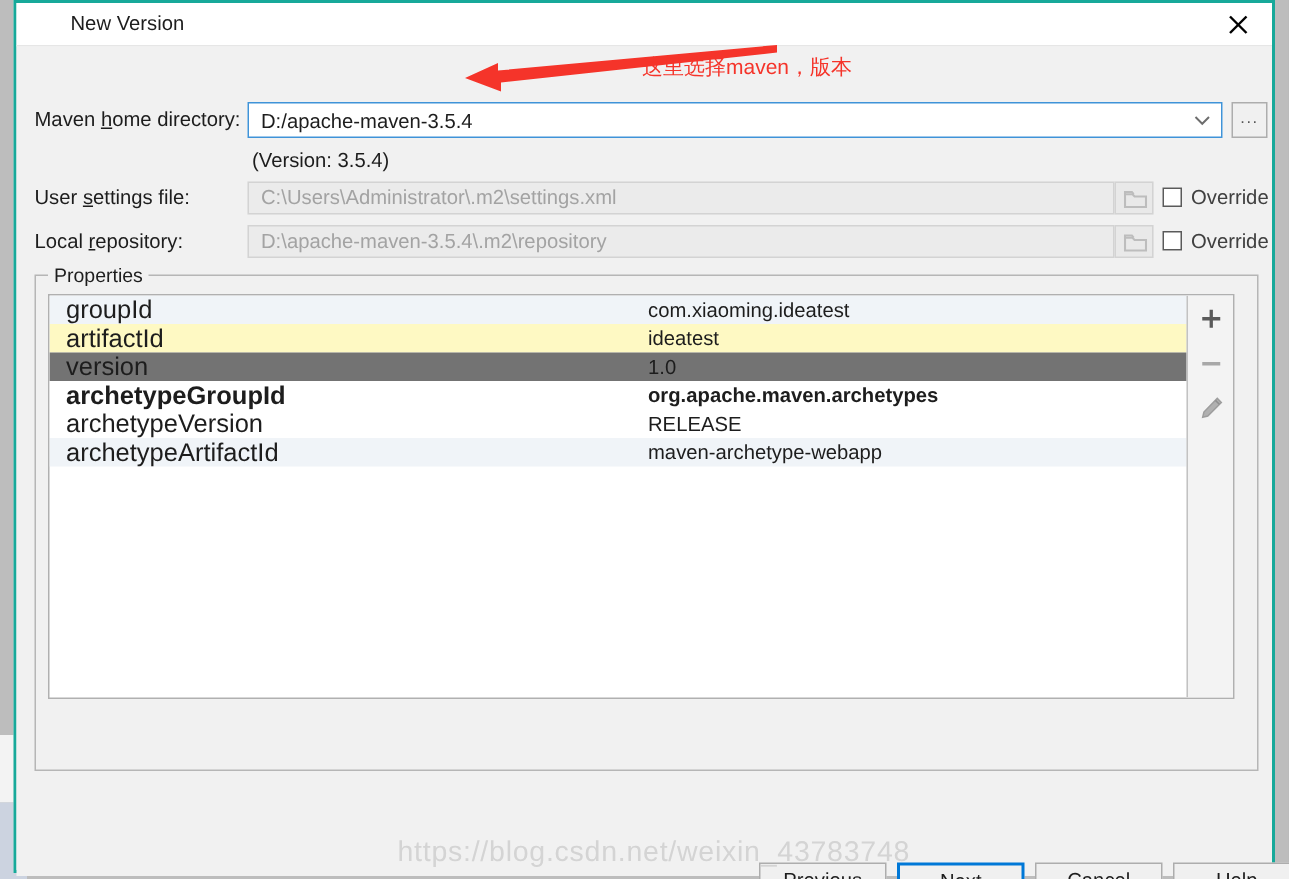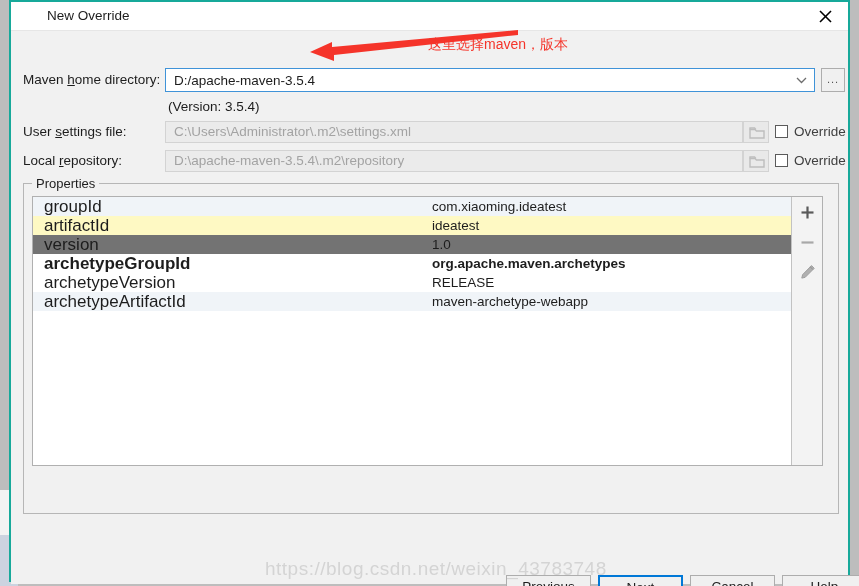--- a/index.html
+++ b/index.html
@@ -132,21 +132,21 @@
 <div class="desktop">
   <div class="desk-band-1"></div>
   <div class="desk-band-2"></div>
   <div class="desk-band-3"></div>
 </div>
 
 <div class="window">
 
   <div class="titlebar">
     <div class="ij-logo">IJ</div>
-    <div class="title-text">New Override</div>
+    <div class="title-text">New Version</div>
     <div class="close-btn">
       <svg width="13" height="13" viewBox="0 0 13 13">
         <line x1="1" y1="1" x2="12" y2="12" stroke="#000" stroke-width="1.6"></line>
         <line x1="12" y1="1" x2="1" y2="12" stroke="#000" stroke-width="1.6"></line>
       </svg>
     </div>
   </div>
 
   <div class="body-area">
 

